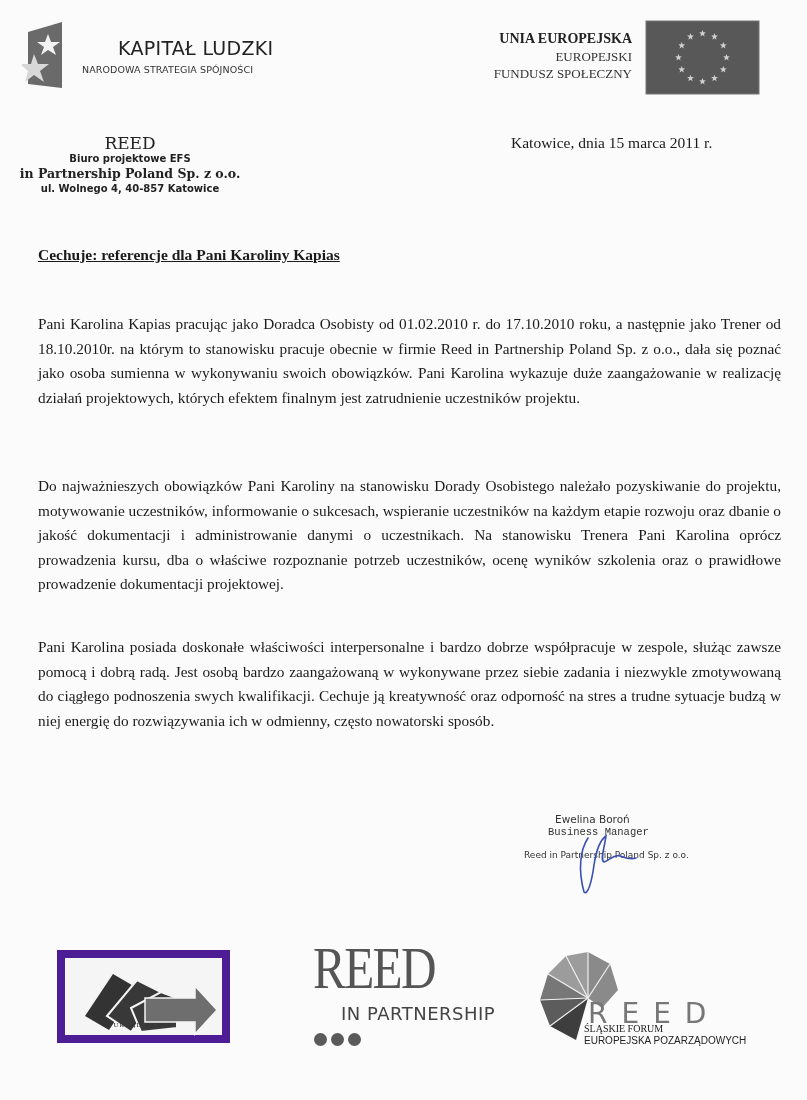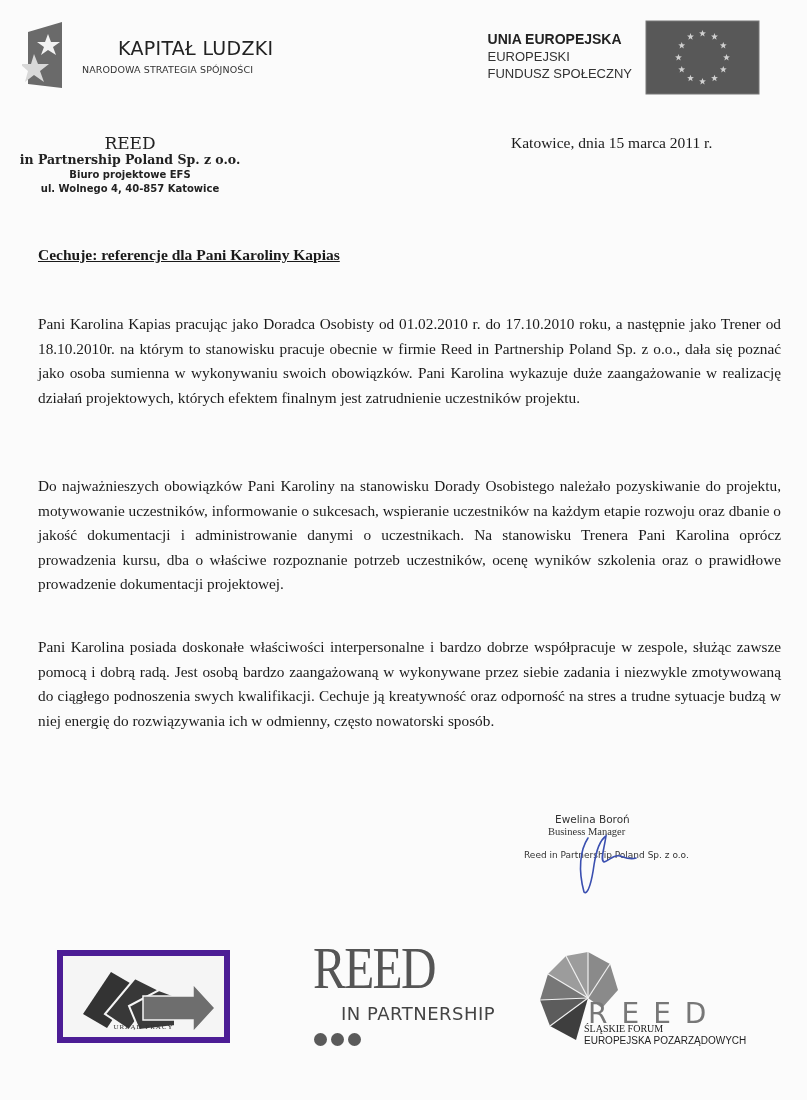--- a/index.html
+++ b/index.html
@@ -5,21 +5,21 @@
     * { box-sizing: border-box; margin: 0; padding: 0; }
     html, body { width: 807px; height: 1100px; background: #fbfbfb; overflow: hidden; }
     body { position: relative; font-family: "Liberation Serif", serif; color: #1a1a1a; }
     .abs { position: absolute; }
 
     
     #kl-logo { left: 22px; top: 22px; width: 42px; height: 68px; }
     #kl-title { left: 82px; top: 37px; font-family: "DejaVu Sans", sans-serif; font-size: 19px; letter-spacing: 0.3px; color: #222; margin-left: 36px; }
     #kl-sub { left: 82px; top: 64px; font-family: "DejaVu Sans", sans-serif; font-size: 9.5px; color: #333; letter-spacing: 0.1px; text-align: right; }
 
-    #eu-block { right: 175px; top: 30px; text-align: left; font-family: Liberation Sans, sans-serif; margin-left: 40px; }
+    #eu-block { right: 175px; top: 30px; text-align: right; font-family: Liberation Serif, serif; margin-left: 40px; }
     #eu-title { font-size: 14px; font-weight: bold; color: #222; line-height: 18px; }
     #eu-l1, #eu-l2 { font-size: 13px; color: #333; line-height: 17px; }
     #eu-flag { left: 645px; top: 20px; width: 115px; height: 75px; }
 
     
     #sender { left: 0; top: 134px; width: 260px; text-align: center; }
     #sender-name { font-size: 17px; color: #222; line-height: 18px; font-family: "DejaVu Serif", serif; }
     #sender-co { font-size: 12.5px; font-weight: bold; color: #222; line-height: 16px; font-family: "DejaVu Serif", serif; }
     #sender-office, #sender-addr { font-family: "DejaVu Sans", sans-serif; font-size: 10px; font-weight: bold; color: #222; line-height: 14px; }
 
@@ -27,26 +27,26 @@
 
     #subject { left: 38px; top: 246px; font-size: 15.5px; font-weight: bold; text-decoration: underline; }
 
     .para { left: 38px; width: 743px; font-size: 15.3px; line-height: 24.5px; text-align: justify; }
     #p1 { top: 312px; }
     #p2 { top: 474px; }
     #p3 { top: 635px; }
 
     
     #sig-name { left: 555px; top: 813px; font-family: "DejaVu Sans", sans-serif; font-size: 10.5px; color: #333; }
-    #sig-title { left: 548px; top: 826px; font-family: Liberation Serif, serif; font-size: 10.5px; color: #333; }
+    #sig-title { left: 548px; top: 826px; font-family: Liberation Mono, monospace; font-size: 10.5px; color: #333; }
     #sig-co { left: 524px; top: 850px; font-family: "DejaVu Sans", sans-serif; font-size: 9px; color: #333; }
     #sig-scribble { left: 570px; top: 830px; width: 70px; height: 70px; }
 
     
-    #up-logo { left: 57px; top: 950px; width: 173px; height: 93px; border: 6px solid #4c1d95; background: #f5f5f5; }
+    #up-logo { left: 57px; top: 950px; width: 173px; height: 93px; border: 8px solid #4c1d95; background: #f5f5f5; }
     #up-label { left: 0; bottom: 6px; width: 100%; text-align: center; font-size: 7px; letter-spacing: 1px; color: #333; }
     #reed-big { left: 313px; top: 938px; font-family: "Liberation Serif", serif; font-size: 60px; color: #555; letter-spacing: -2px; line-height: 60px; transform: scaleX(0.82); transform-origin: left top; }
     #reed-sub { left: 313px; top: 1003px; font-family: "DejaVu Sans", sans-serif; font-size: 18px; color: #444; letter-spacing: 0.5px; margin-left: 28px; }
     .dot { width: 13px; height: 13px; border-radius: 50%; background: #5a5a5a; top: 1033px; }
     #dot1 { left: 314px; } #dot2 { left: 331px; } #dot3 { left: 348px; }
 
     #kafos-mark { left: 540px; top: 950px; width: 78px; height: 90px; }
     #kafos-name { left: 588px; top: 1000px; font-family: "DejaVu Sans", sans-serif; font-size: 28px; color: #777; letter-spacing: 14px; line-height: 28px; }
     #kafos-l1 { left: 584px; top: 1023px; font-family: Liberation Serif, serif; font-size: 10px; color: #222; }
     #kafos-l2 { left: 584px; top: 1035px; font-family: "Liberation Sans", sans-serif; font-size: 10px; color: #222; }
@@ -80,22 +80,22 @@
       <polygon points="45.50,54.68 46.38,57.07 48.92,57.17 46.93,58.75 47.62,61.20 45.50,59.78 43.38,61.20 44.07,58.75 42.08,57.17 44.62,57.07"></polygon>
       <polygon points="36.72,45.90 37.60,48.29 40.14,48.39 38.14,49.96 38.83,52.41 36.72,51.00 34.60,52.41 35.29,49.96 33.29,48.39 35.83,48.29"></polygon>
       <polygon points="33.50,33.90 34.38,36.29 36.92,36.39 34.93,37.96 35.62,40.41 33.50,39.00 31.38,40.41 32.07,37.96 30.08,36.39 32.62,36.29"></polygon>
       <polygon points="36.72,21.90 37.60,24.29 40.14,24.39 38.14,25.96 38.83,28.41 36.72,27.00 34.60,28.41 35.29,25.96 33.29,24.39 35.83,24.29"></polygon>
       <polygon points="45.50,13.12 46.38,15.50 48.92,15.60 46.93,17.18 47.62,19.63 45.50,18.22 43.38,19.63 44.07,17.18 42.08,15.60 44.62,15.50"></polygon>
     </g>
 </svg>
 
 <div id="sender" class="abs">
   <div id="sender-name">REED</div>
+  <div id="sender-office">Biuro projektowe EFS</div>
   <div id="sender-co">in Partnership Poland Sp. z o.o.</div>
-  <div id="sender-office">Biuro projektowe EFS</div>
   <div id="sender-addr">ul. Wolnego 4, 40-857 Katowice</div>
 </div>
 
 <div id="date" class="abs">Katowice, dnia 15 marca 2011 r.</div>
 
 <div id="subject" class="abs">Cechuje: referencje dla Pani Karoliny Kapias</div>
 
 <div id="p1" class="abs para">Pani Karolina Kapias pracując jako Doradca Osobisty od 01.02.2010 r. do 17.10.2010 roku, a następnie jako Trener od 18.10.2010r. na którym to stanowisku pracuje obecnie w firmie Reed in Partnership Poland Sp. z o.o., dała się poznać jako osoba sumienna w wykonywaniu swoich obowiązków. Pani Karolina wykazuje duże zaangażowanie w realizację działań projektowych, których efektem finalnym jest zatrudnienie uczestników projektu.</div>
 <div id="p2" class="abs para">Do najważnieszych obowiązków Pani Karoliny na stanowisku Dorady Osobistego należało pozyskiwanie do projektu, motywowanie uczestników, informowanie o sukcesach, wspieranie uczestników na każdym etapie rozwoju oraz dbanie o jakość dokumentacji i administrowanie danymi o uczestnikach. Na stanowisku Trenera Pani Karolina oprócz prowadzenia kursu, dba o właściwe rozpoznanie potrzeb uczestników, ocenę wyników szkolenia oraz o prawidłowe prowadzenie dokumentacji projektowej.</div>
 <div id="p3" class="abs para">Pani Karolina posiada doskonałe właściwości interpersonalne i bardzo dobrze współpracuje w zespole, służąc zawsze pomocą i dobrą radą. Jest osobą bardzo zaangażowaną w wykonywane przez siebie zadania i niezwykle zmotywowaną do ciągłego podnoszenia swych kwalifikacji. Cechuje ją kreatywność oraz odporność na stres a trudne sytuacje budzą w niej energię do rozwiązywania ich w odmienny, często nowatorski sposób.</div>

